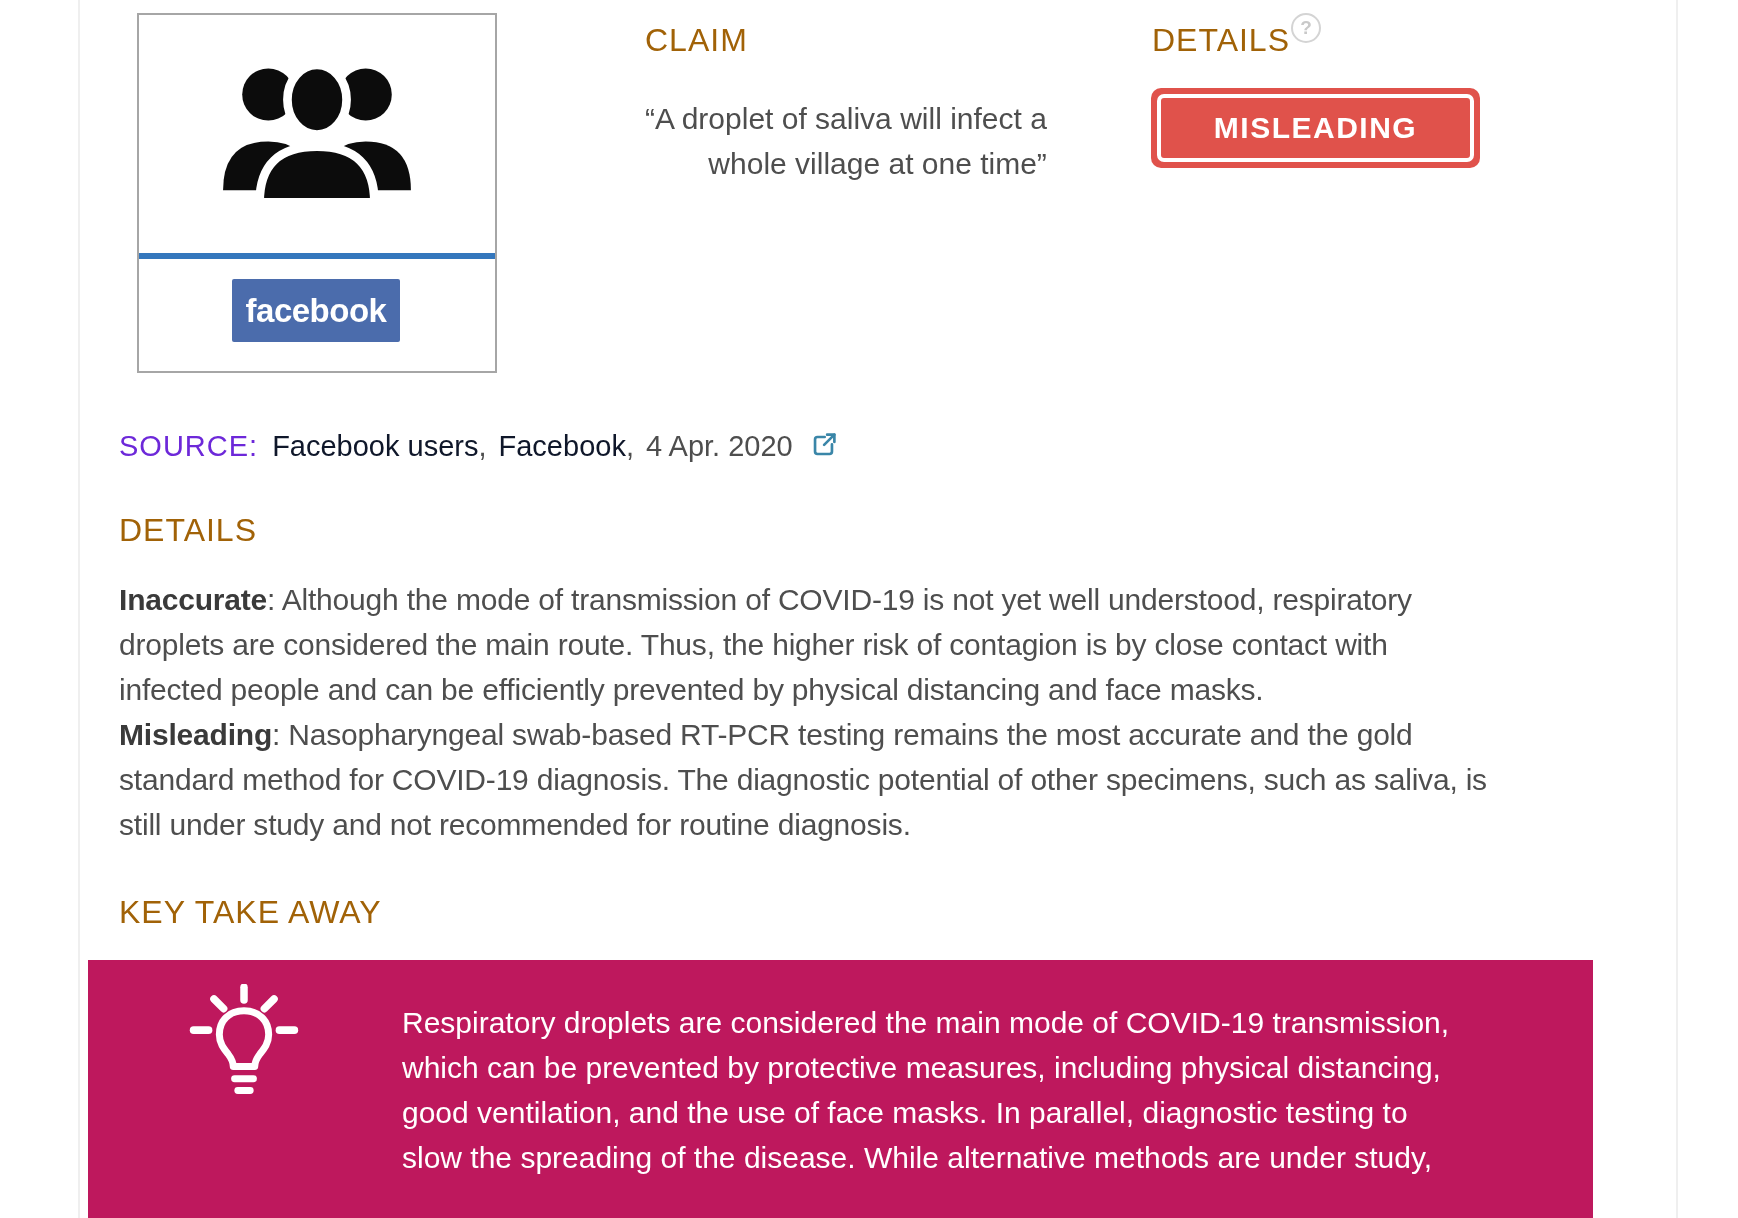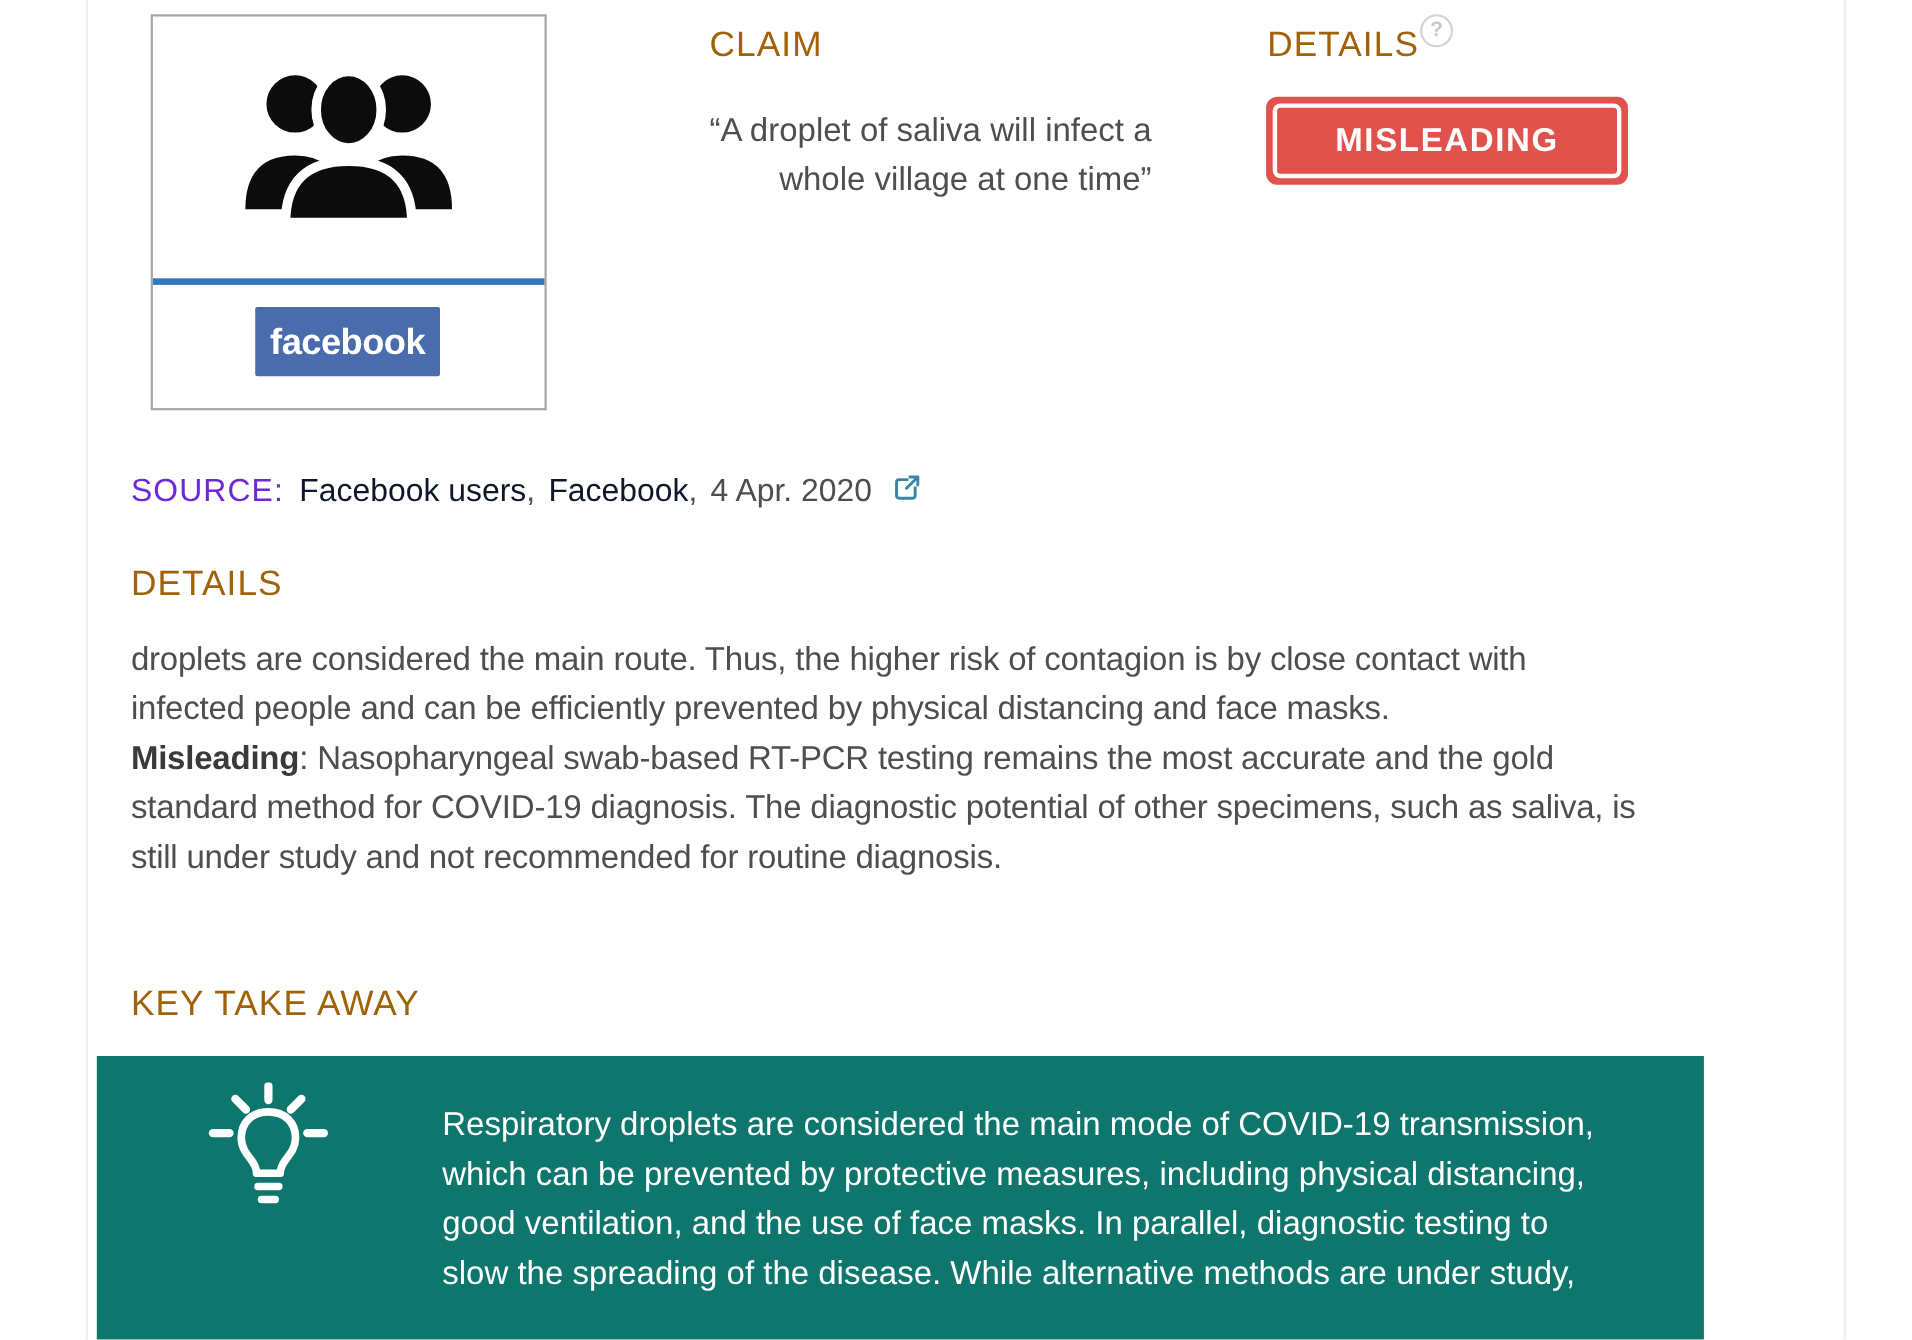--- a/index.html
+++ b/index.html
@@ -46,21 +46,21 @@
   .source-row a { color:#0f172a; text-decoration:none; cursor:pointer; }
   .src-sep { color:#4e4e4e; margin-right:12px; }
   .ext-icon { display:inline-block; vertical-align:-4px; margin-left:16px; cursor:pointer; }
 
   
   .details-block { position:absolute; left:119px; top:577px; font-size:30px; line-height:45px;
     color:#4e4e4e; letter-spacing:-0.2px; }
   .details-block .b { font-weight:700; color:#3a3a3a; }
 
   
-  .takeaway-box { position:absolute; left:88px; top:960px; width:1461px; height:258px; background:#0f766e; }
+  .takeaway-box { position:absolute; left:88px; top:960px; width:1461px; height:258px; background:#be185d;padding-left:44px; }
   .bulb-icon { position:absolute; left:100px; top:24px; }
   .takeaway-text { position:absolute; left:314px; top:40px; font-size:30px; line-height:45px; color:#ffffff; }
 </style>
 </head>
 <body>
 
 <div class="canvas">
   <div class="page-edge edge-left"></div>
   <div class="page-edge edge-right"></div>
 
@@ -93,20 +93,21 @@
   <div class="source-row">
     <span class="source-h-inline">SOURCE:</span><a>Facebook users</a><span class="src-sep">,</span><a>Facebook</a><span class="src-sep">,</span><span>4 Apr. 2020</span><svg class="ext-icon" width="29" height="29" viewBox="0 0 24 24" fill="none" stroke="#3a86a8" stroke-width="2.2" stroke-linecap="round" stroke-linejoin="round">
       <path d="M13 5 H7 a2 2 0 0 0 -2 2 v10 a2 2 0 0 0 2 2 h10 a2 2 0 0 0 2 -2 v-6"></path>
       <path d="M15 3 h6 v6"></path>
       <path d="M21 3 L12.5 11.5"></path>
     </svg>
   </div>
 
   <div class="sec-h details-h">DETAILS</div>
   <div class="details-block">
+    <div><span class="b">Inaccurate</span><span>: Although the mode of transmission of COVID-19 is not yet well understood, respiratory</span></div>
     <div><span class="b"></span><span>droplets are considered the main route. Thus, the higher risk of contagion is by close contact with</span></div>
     <div><span class="b"></span><span>infected people and can be efficiently prevented by physical distancing and face masks.</span></div>
     <div><span class="b">Misleading</span><span>: Nasopharyngeal swab-based RT-PCR testing remains the most accurate and the gold</span></div>
     <div><span class="b"></span><span>standard method for COVID-19 diagnosis. The diagnostic potential of other specimens, such as saliva, is</span></div>
     <div><span class="b"></span><span>still under study and not recommended for routine diagnosis.</span></div>
   </div>
 
   <div class="sec-h takeaway-h">KEY TAKE AWAY</div>
   <div class="takeaway-box">
     <svg class="bulb-icon" width="112" height="118" viewBox="0 0 100 110" fill="none" stroke="#ffffff" stroke-width="7" stroke-linecap="round" stroke-linejoin="round">

